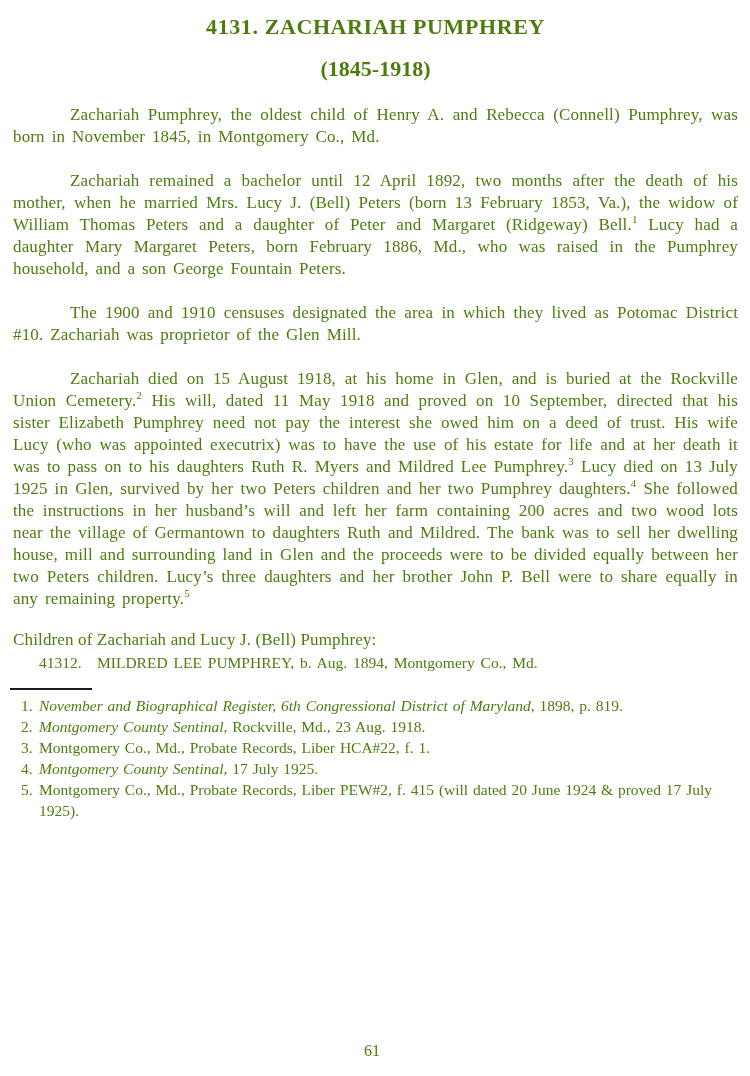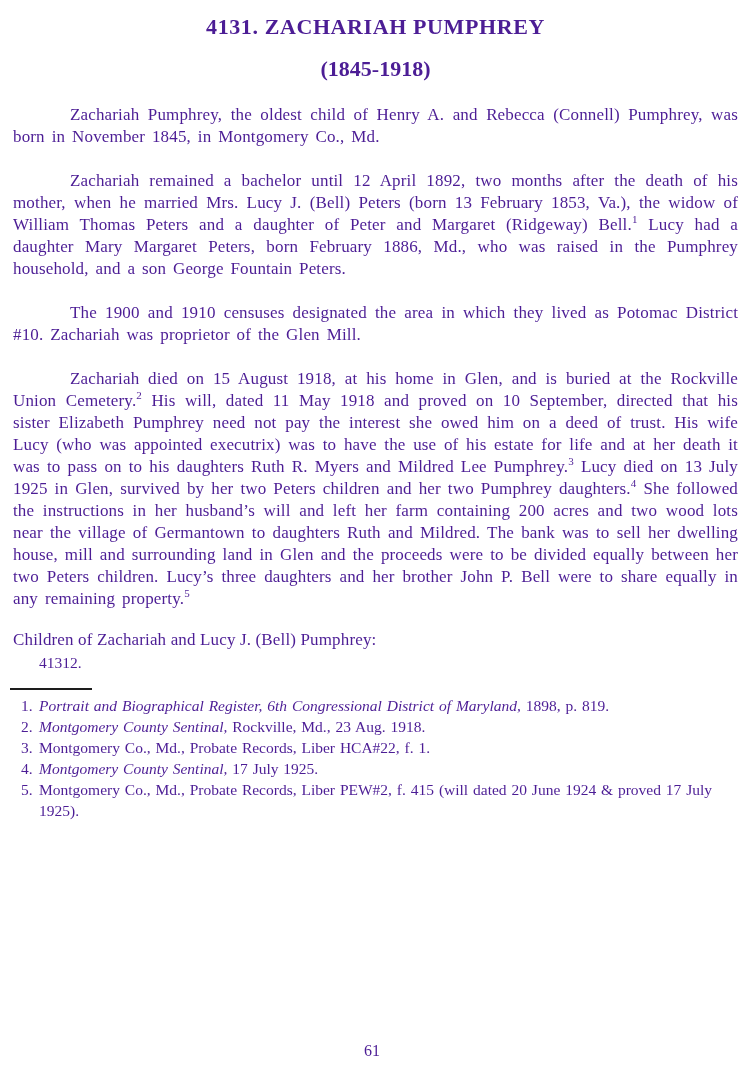--- a/index.html
+++ b/index.html
@@ -3,21 +3,21 @@
 <meta charset="utf-8">
 <style>
   html, body { margin: 0; padding: 0; background: #ffffff; }
   .page {
     position: relative;
     width: 750px;
     height: 1076px;
     box-sizing: border-box;
     padding: 8px 12px 0 13px;
     background: #ffffff;
-    color: #4c1d95;
+    color: #4d7c0f;
     font-family: "Liberation Serif", serif;
     overflow: hidden;
   }
   .title {
     margin: 6px 0 0 0;
     text-align: center;
     font-size: 22px;
     font-weight: bold;
     letter-spacing: 0.6px;
   }
@@ -97,31 +97,32 @@
       <p>Zachariah died on 15 August 1918, at his home in Glen, and is buried at the Rockville Union Cemetery.<sup>2</sup> His will, dated 11 May 1918 and proved on 10 September, directed that his sister Elizabeth Pumphrey need not pay the interest she owed him on a deed of trust.  His wife Lucy (who was appointed executrix) was to have the use of his estate for life and at her death it was to pass on to his daughters Ruth R. Myers and Mildred Lee Pumphrey.<sup>3</sup> Lucy died on 13 July 1925 in Glen, survived by her two Peters children and her two Pumphrey daughters.<sup>4</sup> She followed the instructions in her husband’s will and left her farm containing 200 acres and two wood lots near the village of Germantown to daughters Ruth and Mildred.  The bank was to sell her dwelling house, mill and surrounding land in Glen and the proceeds were to be divided equally between her two Peters children.  Lucy’s three daughters and her brother John P. Bell were to share equally in any remaining property.<sup>5</sup></p>
     </div>
 
   <div class="children">
     <div class="children-heading">Children of Zachariah and Lucy J. (Bell) Pumphrey:</div>
     <div>
 
 
         <div class="child">
           <span class="child-num">41312.</span>
+          <span class="child-text">MILDRED LEE PUMPHREY, b. Aug. 1894, Montgomery Co., Md.</span>
         </div>
       </div>
   </div>
 
   <hr class="fnrule">
 
   <div>
 
       <div class="footnote">
         <span class="fn-num">1.</span>
-        <span class="fn-text"><i>Portrait and Biographical Register, 6th Congressional District of Maryland,</i> 1898, p. 819.</span>
+        <span class="fn-text"><i>November and Biographical Register, 6th Congressional District of Maryland,</i> 1898, p. 819.</span>
       </div>
 
       <div class="footnote">
         <span class="fn-num">2.</span>
         <span class="fn-text"><i>Montgomery County Sentinal,</i> Rockville, Md., 23 Aug. 1918.</span>
       </div>
 
       <div class="footnote">
         <span class="fn-num">3.</span>
         <span class="fn-text">Montgomery Co., Md., Probate Records, Liber HCA#22, f. 1.</span>

